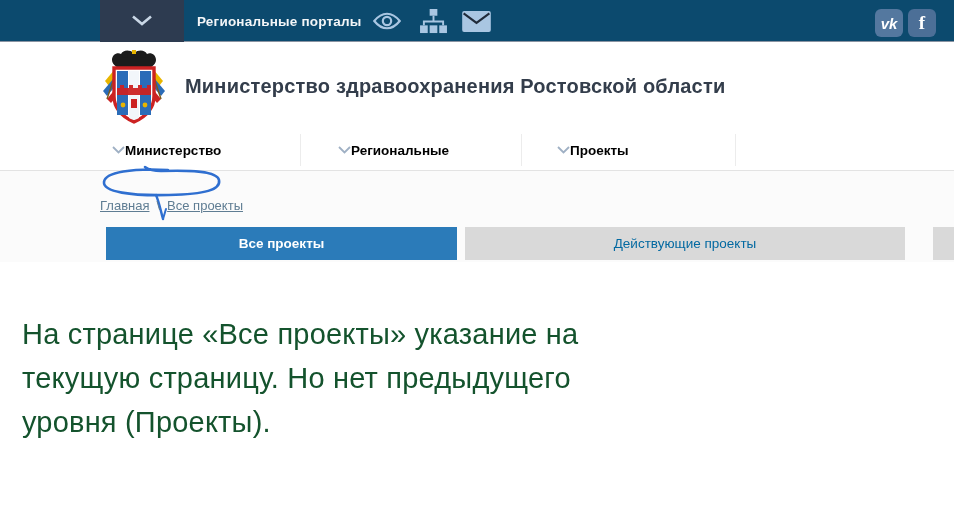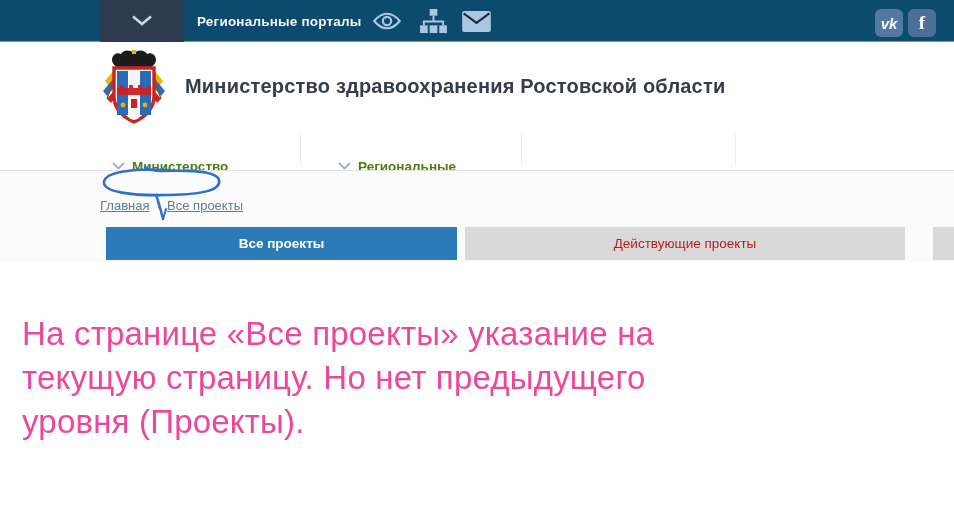--- a/index.html
+++ b/index.html
@@ -42,23 +42,23 @@
   .header { position: absolute; top: 42px; left: 0; width: 954px; height: 88px; background: #fff; }
   .logo { position: absolute; left: 99px; top: 5px; width: 70px; height: 78px; cursor: pointer; }
   .site-title {
     position: absolute; left: 185px; top: 0; height: 88px; display: flex; align-items: center;
     font-size: 20px; font-weight: bold; color: #333d4b; letter-spacing: .2px;
   }
 
   
   .navbar { position: absolute; top: 130px; left: 0; width: 954px; height: 40px; background: #fff; }
   .nav-item {
-    position: absolute; top: 16px; height: 40px;
-    display: flex; align-items: center; gap: 7px;
-    font-size: 13.5px; font-weight: bold; color: #4d7c0f; cursor: pointer;
+    position: absolute; top: 0; height: 40px;
+    display: flex; align-items: center; 
+    font-size: 13.5px; font-weight: bold; color: #000000; cursor: pointer;
   }
   .nav-item .chev { display: flex; align-items: center; }
   .nav-div { position: absolute; top: 4px; width: 1px; height: 32px; background: #ececec; }
 
   
   .strip {
     position: absolute; top: 170px; left: 0; width: 954px; height: 92px;
     background: #fbfbfb; border-top: 1px solid #e3e3e3;
   }
   .breadcrumb {
@@ -68,27 +68,27 @@
   .breadcrumb a { color: #5f7d93; text-decoration: underline; cursor: pointer; }
   .bc-sep { color: #5f7d93; }
   .pen-mark { position: absolute; left: 93px; top: -8px; width: 150px; height: 62px; pointer-events: none; }
 
   .tab {
     position: absolute; top: 56px; height: 33px;
     display: flex; align-items: center; justify-content: center;
     font-size: 13.5px; cursor: pointer;
   }
   .tab.active { left: 106px; width: 351px; background: #2b7bb9; color: #fff; font-weight: bold; }
-  .tab.inactive { left: 465px; width: 440px; background: #d9d9d9; color: #b91c1c; }
+  .tab.inactive { left: 465px; width: 440px; background: #d9d9d9; color: #0369a1; }
   .tab.cut { left: 933px; width: 21px; background: #d9d9d9; }
 
   
   .annotation {
     position: absolute; left: 22px; top: 312px; width: 790px;
-    font-size: 33px; line-height: 44px; color: #ec4899;
+    font-size: 29px; line-height: 44px; color: #14532d;
     white-space: pre-line; letter-spacing: .2px;
   }
 </style>
 </head>
 <body>
 
 <div class="stage">
 
   <div class="topbar">
     <div class="tb-dropdown">
@@ -178,20 +178,28 @@
       <span>Министерство</span>
     </div>
     <div class="nav-item" style="left:338px">
       <span class="chev">
           <svg width="13" height="8" viewBox="0 0 13 8">
             <polyline points="1,1 6.5,6.5 12,1" fill="none" stroke="#9fb0c4" stroke-width="1.8"></polyline>
           </svg>
         </span>
       <span>Региональные</span>
     </div>
+    <div class="nav-item" style="left:557px">
+      <span class="chev">
+          <svg width="13" height="8" viewBox="0 0 13 8">
+            <polyline points="1,1 6.5,6.5 12,1" fill="none" stroke="#9fb0c4" stroke-width="1.8"></polyline>
+          </svg>
+        </span>
+      <span>Проекты</span>
+    </div>
     <div class="nav-div" style="left:300px"></div>
     <div class="nav-div" style="left:521px"></div>
     <div class="nav-div" style="left:735px"></div>
   </div>
 
   <div class="strip">
 
     <svg class="pen-mark" viewBox="0 0 150 62">
       <path d="M75 7 C40 5 12 9 11 19 C10 29 38 33 76 32 C112 31 128 27 126 17 C124 8 98 7 68 8 C60 8 55 6 52 4" fill="none" stroke="#2f6fd0" stroke-width="2.6" stroke-linecap="round"></path>
       <path d="M63 32 C66 39 67 45 70 56" fill="none" stroke="#2f6fd0" stroke-width="2.4" stroke-linecap="round"></path>

